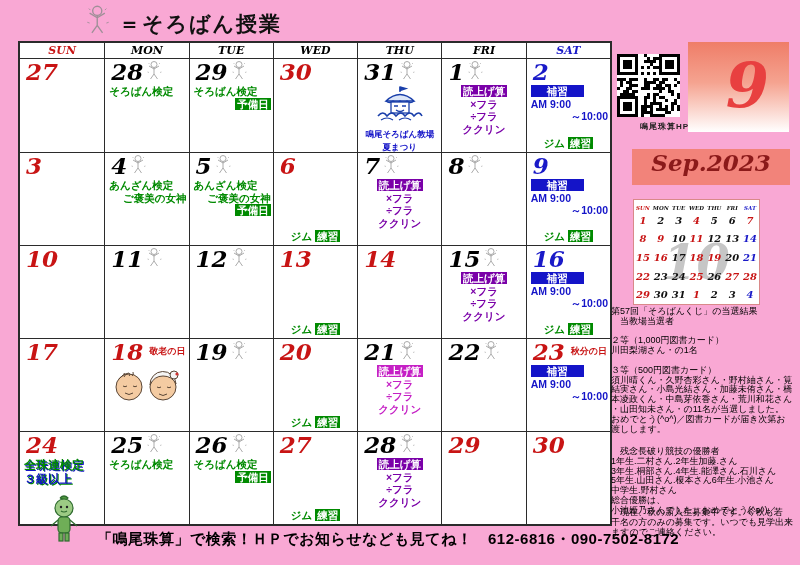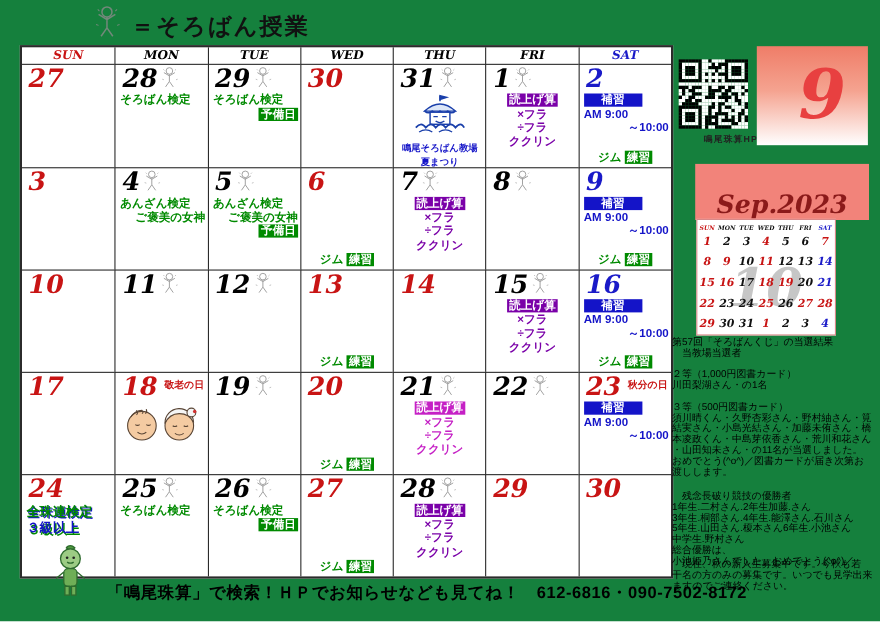--- a/index.html
+++ b/index.html
@@ -1,16 +1,16 @@
 <!DOCTYPE html>
 <html><head>
 <meta charset="utf-8">
 <style>
   html,body{margin:0;padding:0;background:#fff;}
-  #page{position:relative;width:800px;height:565px;background:#15803d;overflow:hidden;
+  #page{position:relative;width:800px;height:565px;background:#f9a8d4;overflow:hidden;
         font-family:"Liberation Sans",sans-serif;}
 
   
   .top-header{position:absolute;left:82px;top:4px;display:flex;align-items:flex-start;}
   .legend-label{font-size:21px;font-weight:bold;color:#111;letter-spacing:2px;margin-left:8px;margin-top:6px;}
 
   
   .caltable{position:absolute;left:18px;top:41px;width:590px;height:481px;
             border:2px solid #2b2b2b;background:#fff;
             display:grid;grid-template-columns:repeat(7,1fr);grid-template-rows:16px repeat(5,1fr);}
@@ -51,22 +51,22 @@
   .qr{position:absolute;left:617px;top:54px;display:grid;
       grid-template-columns:repeat(21,3px);grid-auto-rows:3px;}
   .qm{background:#000;} .ql{background:#fff;}
   .qr-label{position:absolute;left:609px;top:121px;width:80px;text-align:right;
             font-size:8px;font-weight:bold;letter-spacing:1px;color:#222;}
   .big-nine{position:absolute;left:688px;top:42px;width:101px;height:90px;
             background:linear-gradient(180deg,#ef7d68 0%,#f5a390 45%,#ffffff 100%);
             text-align:right;}
   .big-nine span{font-family:"DejaVu Serif",serif;font-style:italic;font-weight:bold;
                  font-size:62px;line-height:88px;color:#e84040;padding-right:20px;}
-  .banner{position:absolute;left:632px;top:149px;width:158px;height:51px;background:#f2837a;
-          display:flex;align-items:flex-end;justify-content:center;}
+  .banner{position:absolute;left:632px;top:149px;width:158px;height:36px;background:#f2837a;
+          display:flex;align-items:flex-start;justify-content:center;}
   .banner span{font-family:"DejaVu Serif",serif;font-style:italic;font-weight:bold;
                font-size:23px;color:#8b1a1a;}
   .minical{position:absolute;left:633px;top:199px;width:125px;height:104px;
            border:1px solid #d98989;background:#fff;}
   .minical-grid{position:relative;z-index:1;width:100%;height:100%;display:grid;
                 grid-template-columns:repeat(7,1fr);grid-template-rows:11px repeat(5,1fr);
                 font-family:"DejaVu Serif",serif;font-style:italic;font-weight:bold;}
   .mh{font-size:5.5px;display:flex;align-items:flex-end;justify-content:center;}
   .md{font-size:10px;display:flex;align-items:center;justify-content:center;}
   .mc-r{color:#c81414;} .mc-k{color:#111;} .mc-b{color:#1a1ac8;}

